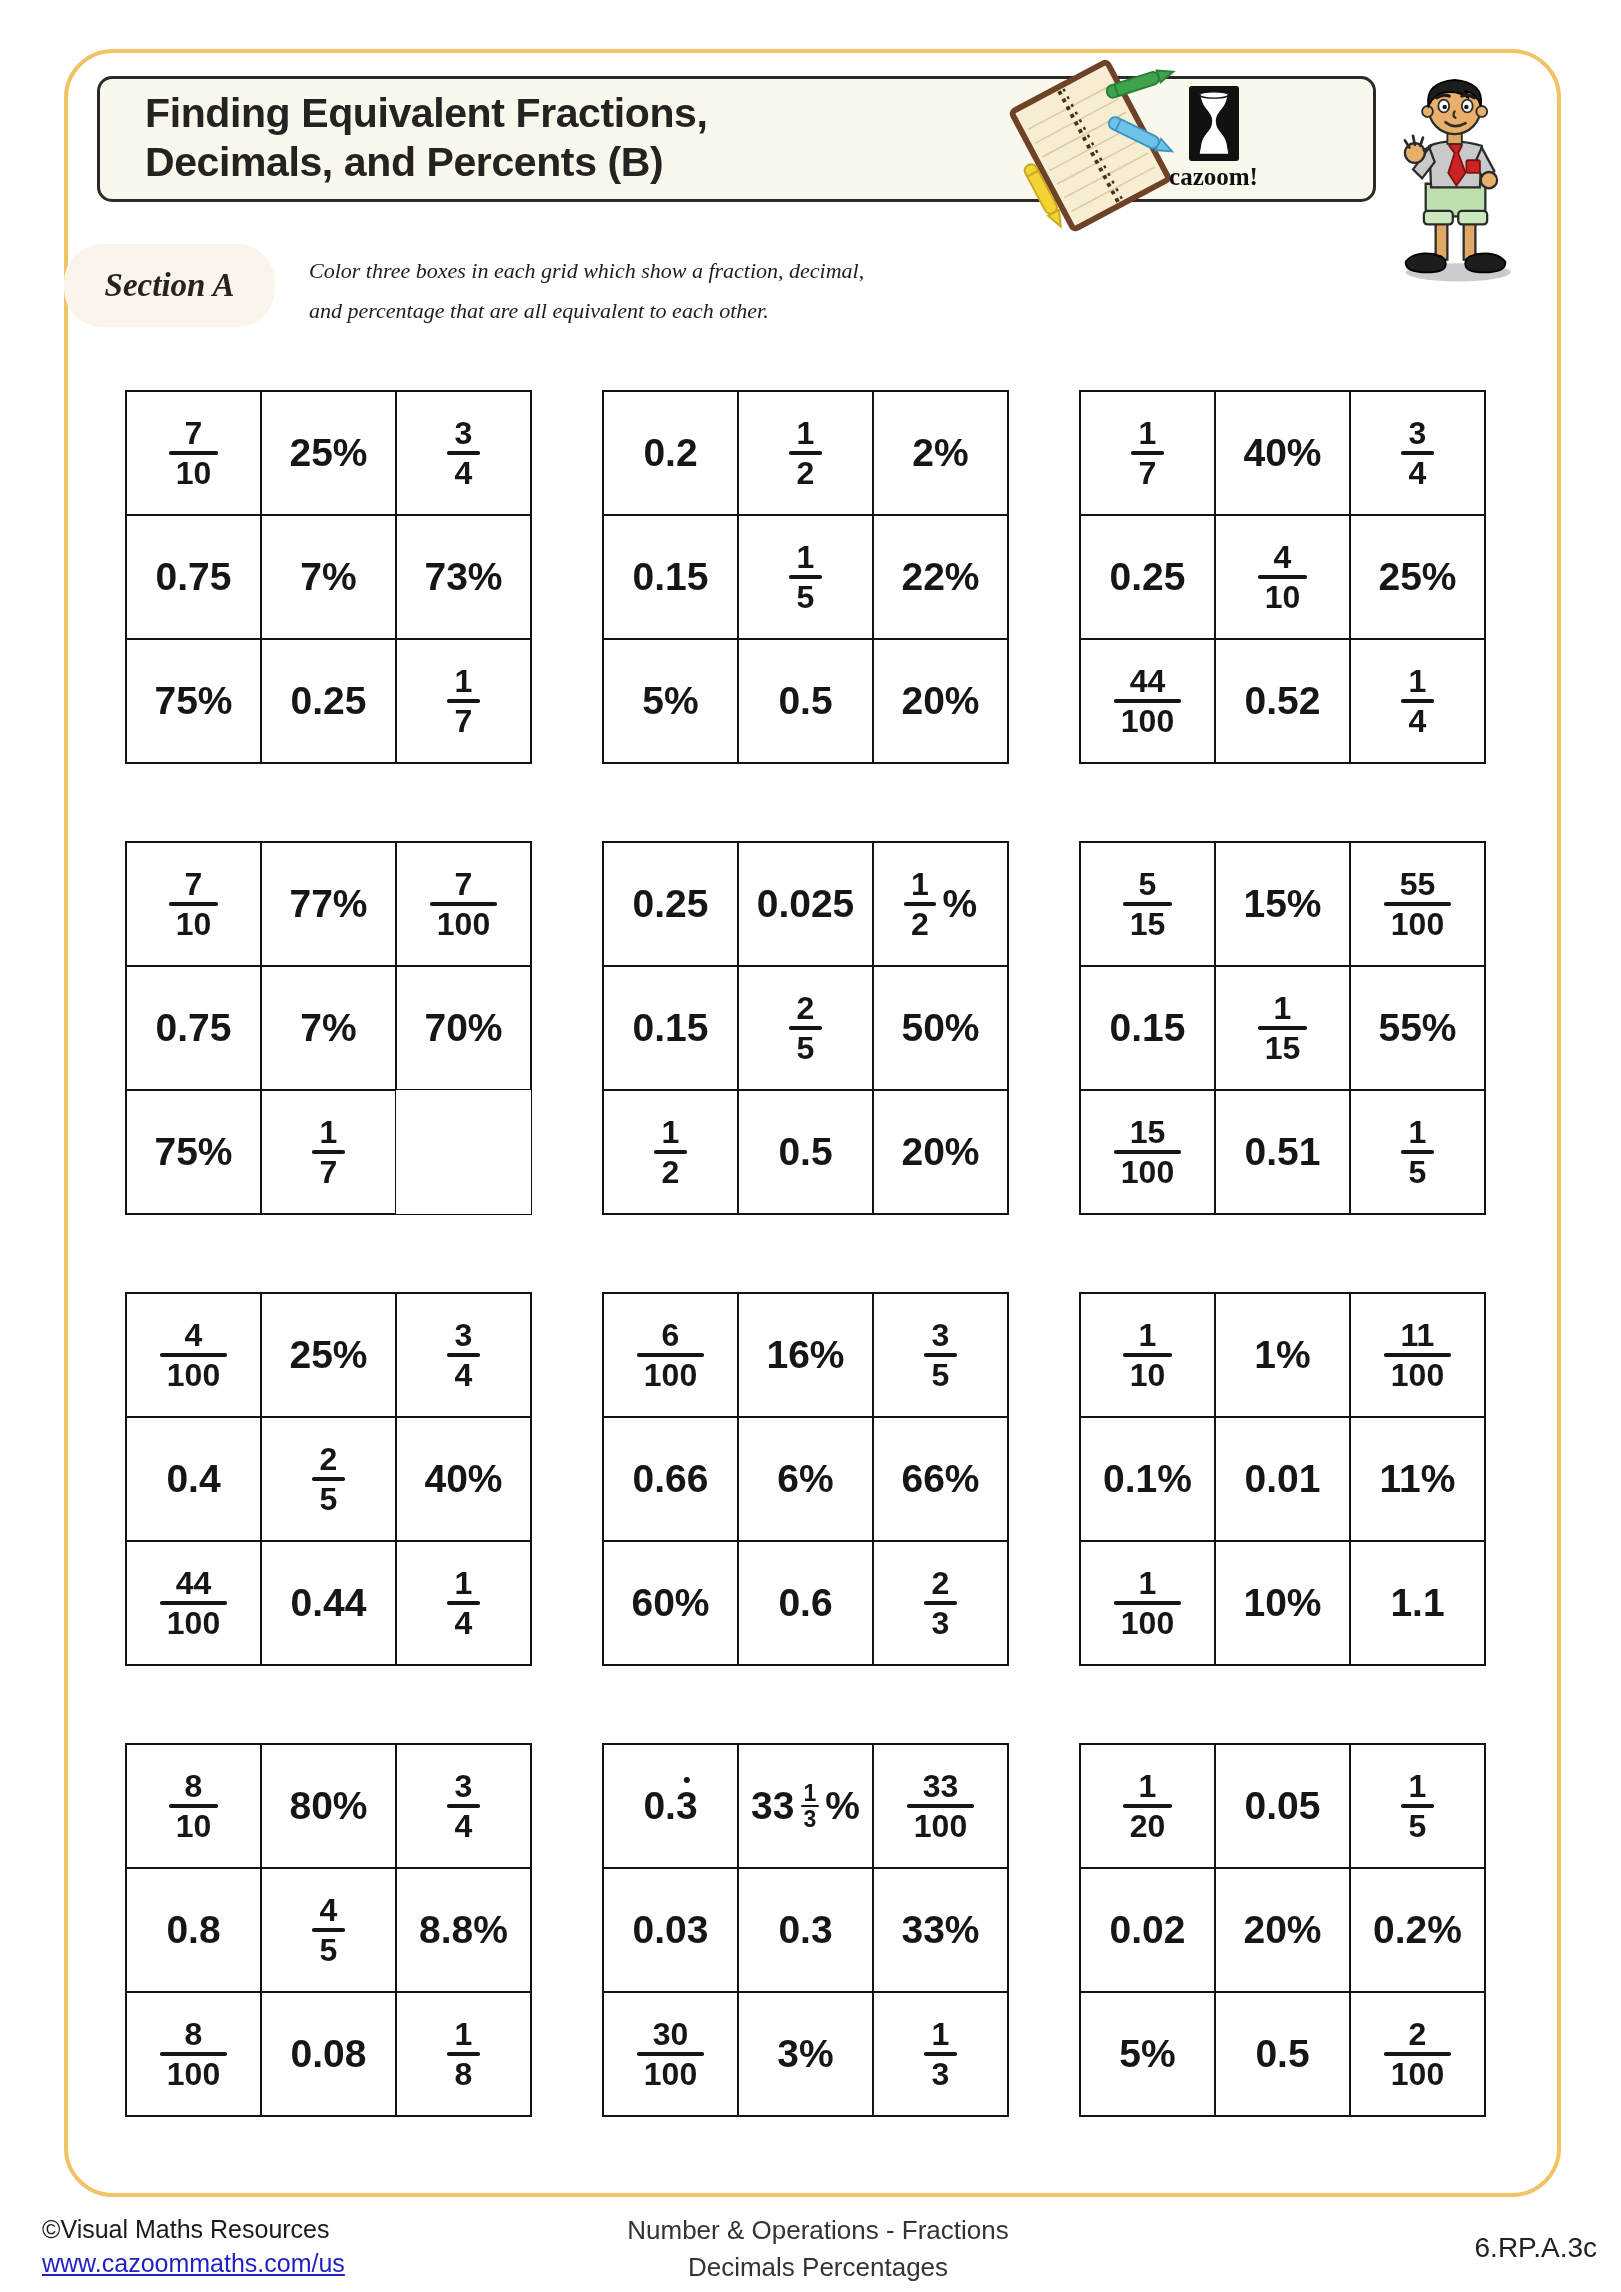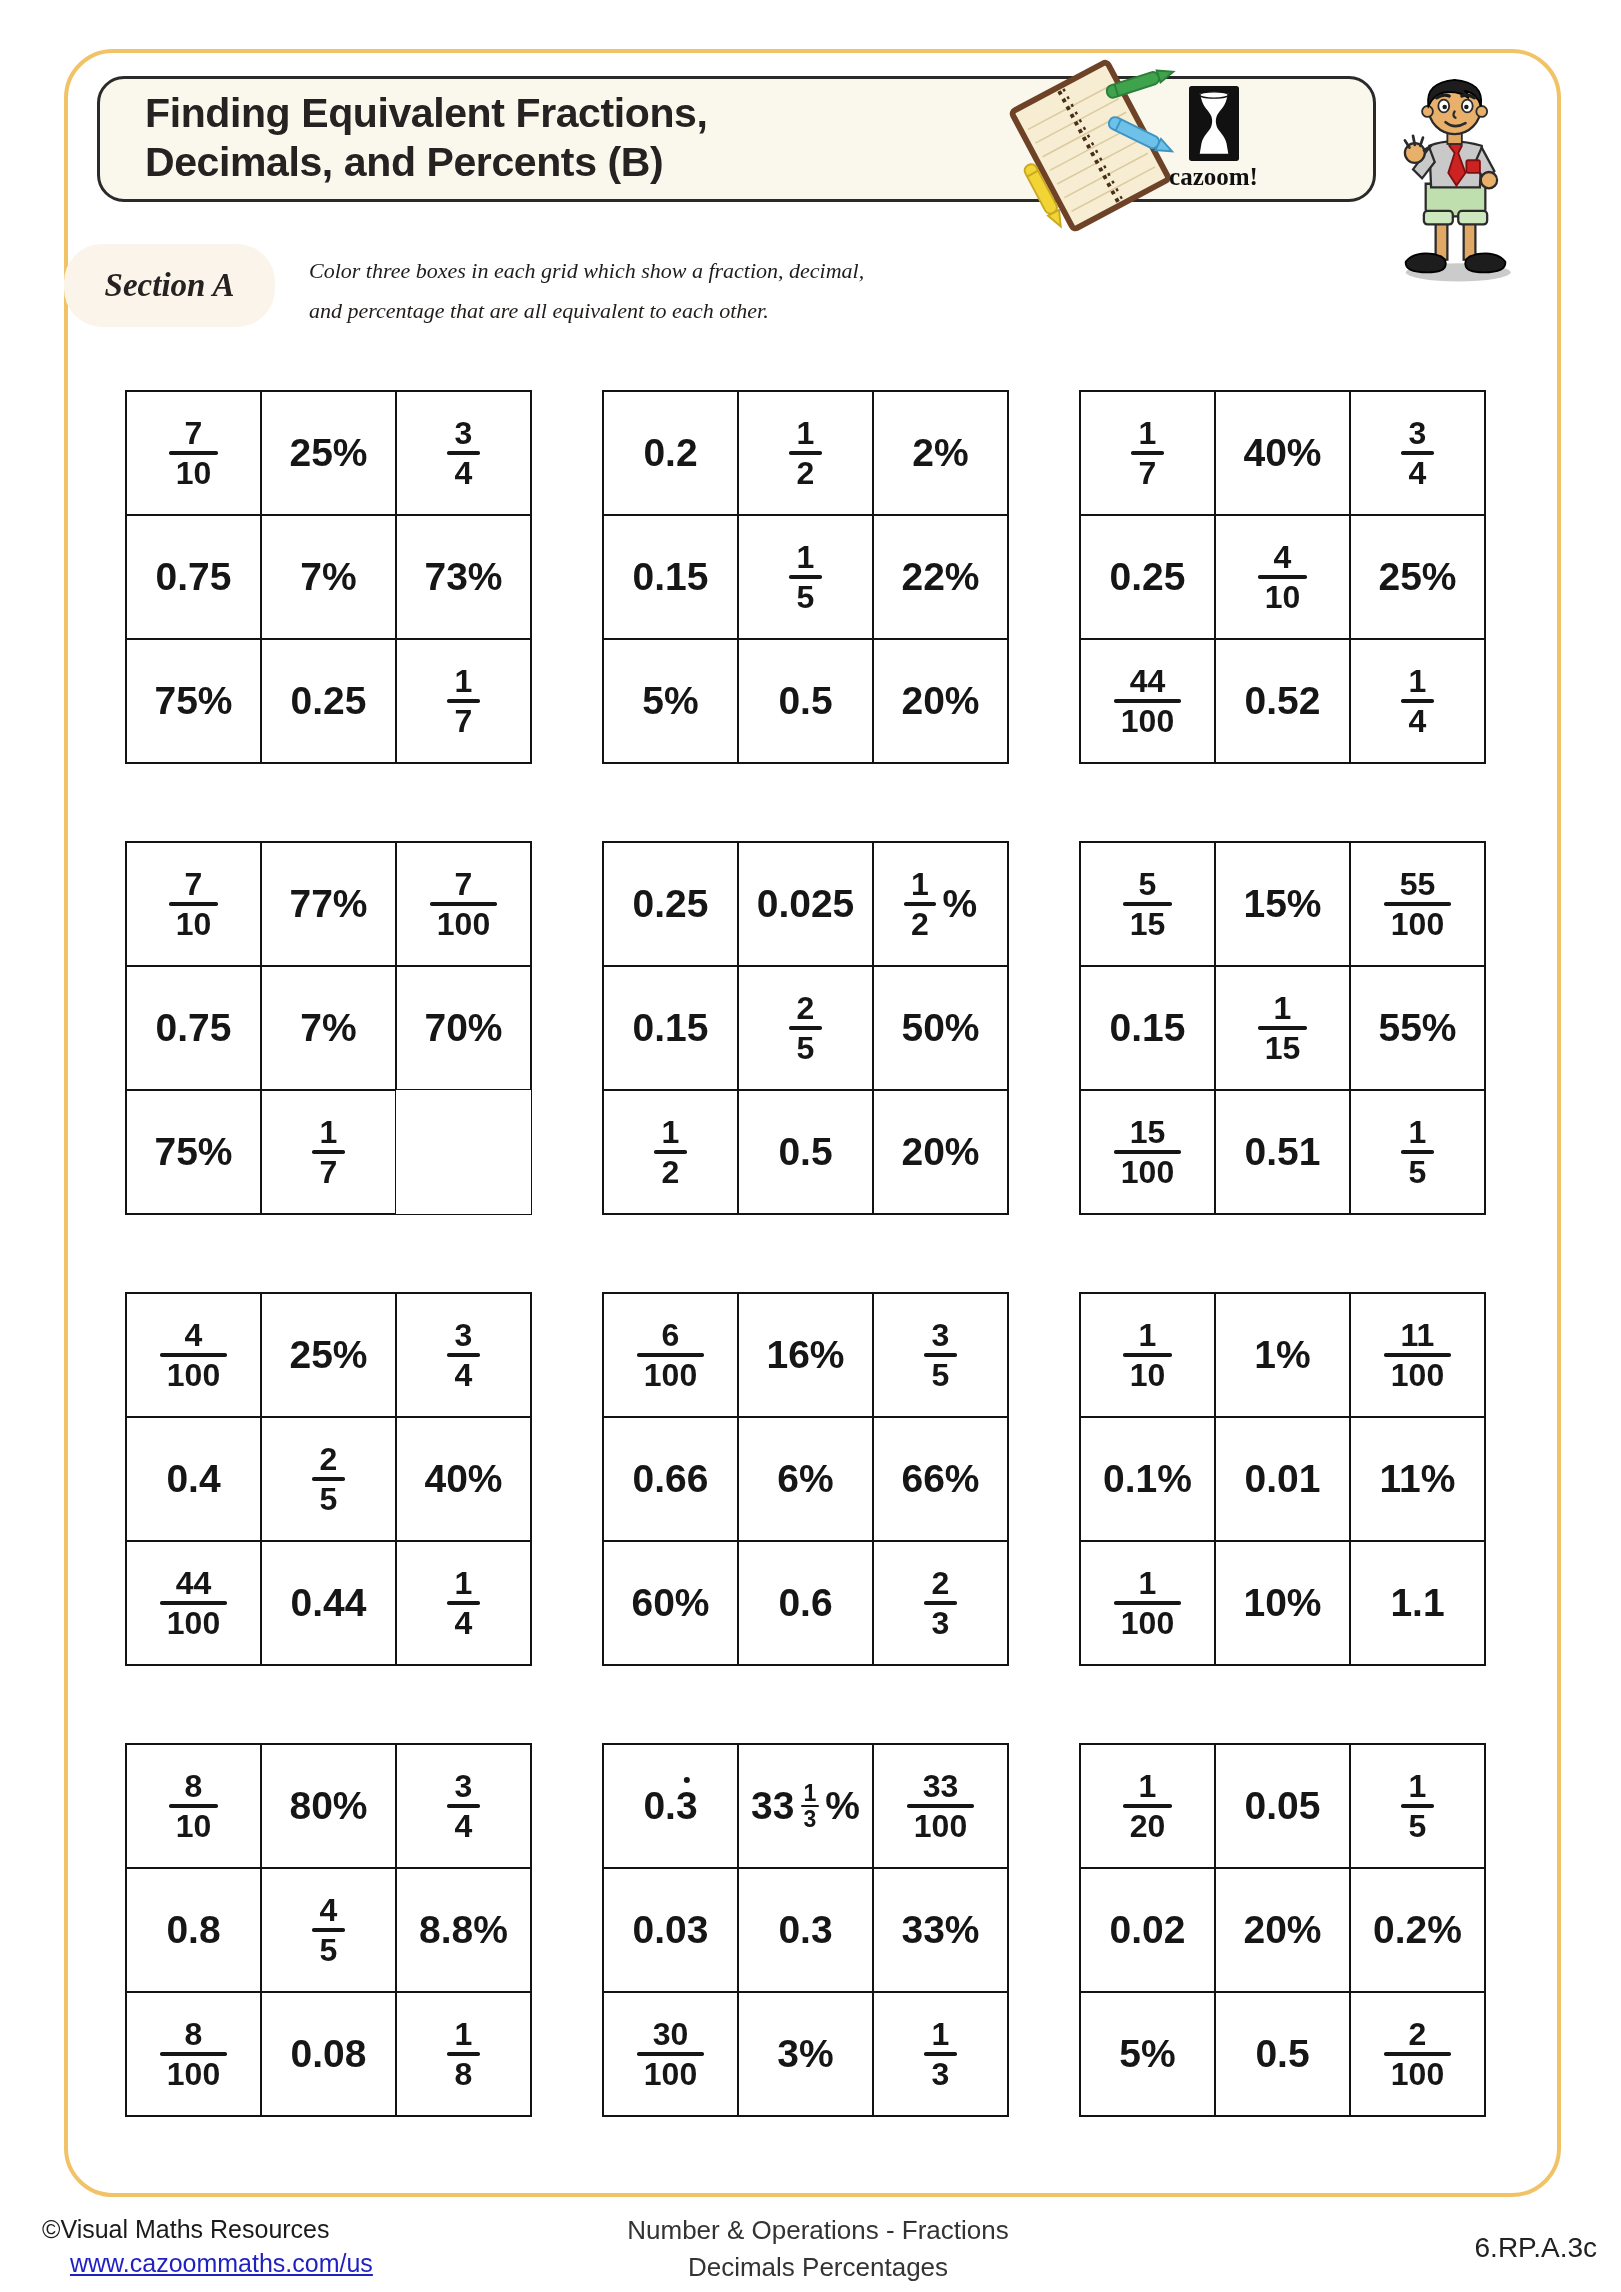--- a/index.html
+++ b/index.html
@@ -4,21 +4,21 @@
 <style>
   * { margin:0; padding:0; box-sizing:border-box; }
   html,body { background:#ffffff; }
   body { width:1622px; height:2293px; position:relative; font-family:"Liberation Sans", sans-serif; color:#222; }
   .page { position:absolute; inset:0; background:#fff; overflow:hidden; }
 
   .outer-border { position:absolute; left:64px; top:49px; width:1497px; height:2148px;
     border:4.5px solid #F2C267; border-radius:49px; background:transparent; }
 
   .title-box { position:absolute; left:97px; top:76px; width:1279px; height:126px;
-    background:#FAF7EC; border:3.6px solid #2A2A2A; border-radius:27px; }
+    background:#FAF7EC; border:3.6px solid #2A2A2A; border-radius:15px; }
   .title { position:absolute; left:45px; top:9.9px; font-size:41px; font-weight:bold;
     letter-spacing:-0.4px; line-height:49px; color:#262222; }
   .tline { display:block; }
 
   .notebook-svg { position:absolute; left:992px; top:43px; width:193px; height:193px; }
   .logo-wrap { position:absolute; left:1160px; top:86px; width:107px; text-align:center; }
   .logo-svg { width:50px; height:75px; display:block; margin:0 auto; }
   .logo-text { font-family:"Liberation Serif", serif; font-weight:bold; font-size:25px;
     color:#111; margin-top:1.8px; letter-spacing:0px;text-align:center; }
   .boy-svg { position:absolute; left:1377px; top:59px; width:148px; height:226px; }
@@ -40,21 +40,21 @@
   .frac { display:inline-flex; flex-direction:column; align-items:center; line-height:1; }
   .frac .top, .frac .bot { font-size:32px; font-weight:bold; padding:0 7.2px; line-height:1.14; }
   .frac .bar { height:3.6px; background:#161616; align-self:stretch; border-radius:1.8px; }
   .frac.small .top, .frac.small .bot { font-size:23px; padding:0 2.7px; line-height:1.05; }
   .frac.small .bar { height:2.7px; }
   .rec { position:relative; display:inline-block; }
   .rec::after { content:''; position:absolute; left:50%; top:-8px; transform:translateX(-50%);
     width:6.3px; height:6.3px; border-radius:50%; background:#161616; }
 
   .footer-left { position:absolute; left:42px; top:2212px; font-size:25px; line-height:34px; color:#1a1a1a; }
-  .footer-link { color:#1F1FC4; text-decoration:underline; cursor:pointer;margin-left:28px; }
+  .footer-link { color:#1F1FC4; text-decoration:underline; cursor:pointer; }
   .footer-center { position:absolute; left:0; width:1622px; text-align:center; top:2212px;
     font-size:26px; line-height:37px; color:#333;margin-left:7px; }
   .footer-right { position:absolute; right:25px; top:2232px; font-size:28px; color:#222; }
 </style>
 </head>
 <body>
 
 <div class="page">
 
   <div class="outer-border"></div>

